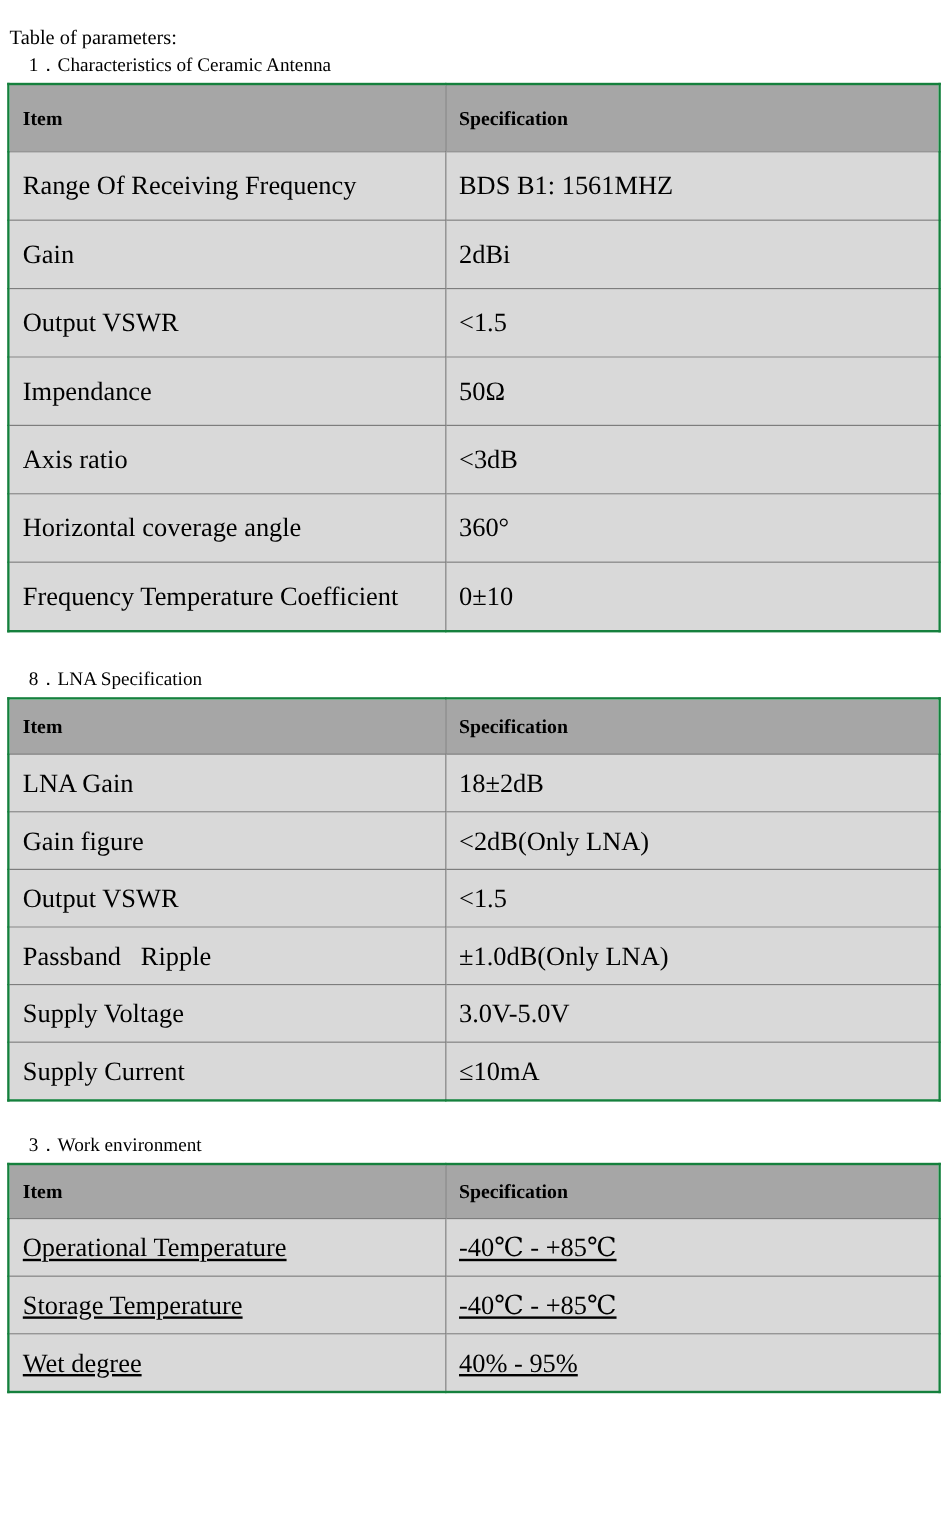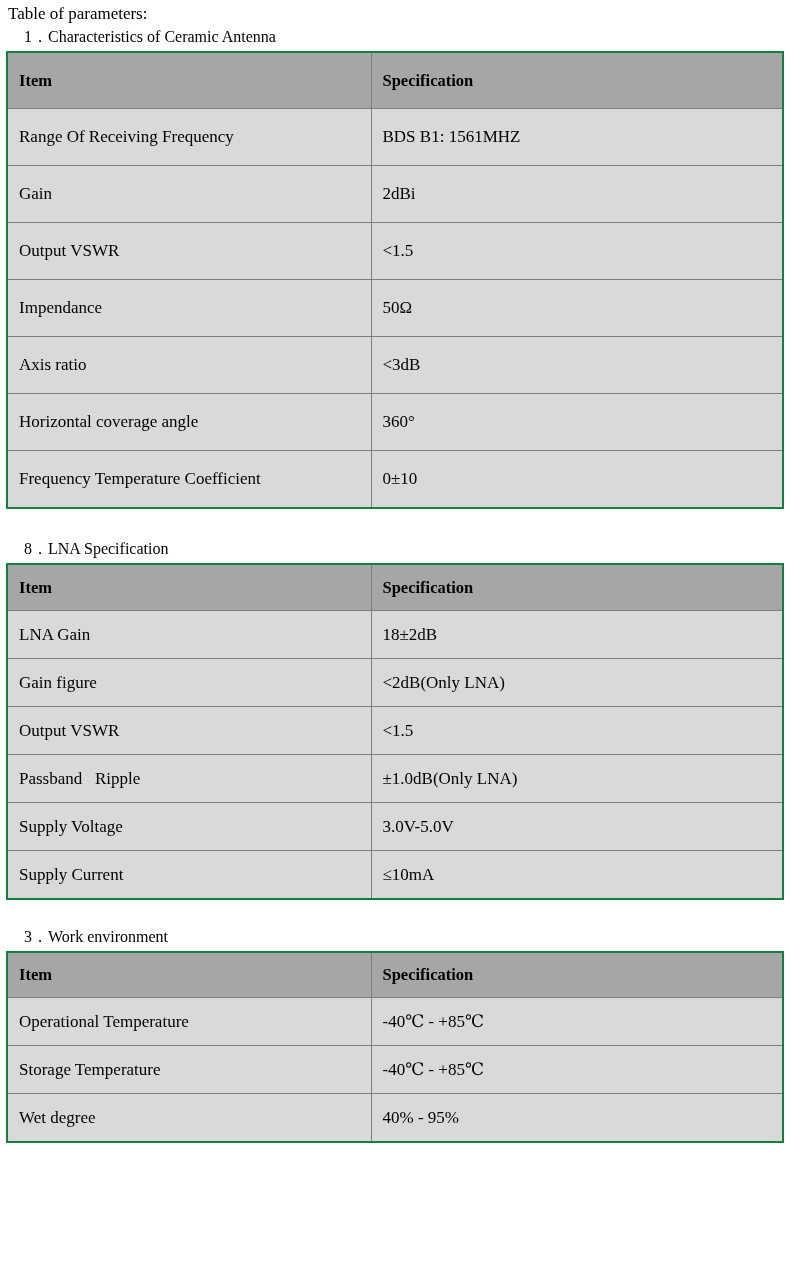--- a/index.html
+++ b/index.html
@@ -16,21 +16,21 @@
   }
   .page {
     position: relative;
     width: 790px;
     height: 1265px;
     box-sizing: border-box;
   }
   .doc-title {
     font-size: 17px;
     line-height: 24px;
-    padding: 2px 0 0 8px;
+    padding: 20px 0 0 8px;
     white-space: pre;
   }
   .section-heading {
     font-size: 16px;
     line-height: 22px;
     padding-left: 24px;
     white-space: pre;
   }
   table.spec-table {
     border-collapse: collapse;
@@ -41,21 +41,21 @@
   }
   table.spec-table col.col-item { width: 364px; }
   table.spec-table col.col-spec { width: 412px; }
 
   table.spec-table th,
   table.spec-table td {
     border: 1px solid #7d7d7d;
     text-align: left;
     vertical-align: middle;
     padding: 0 0 0 11px;
-    font-size: 17px;
+    font-size: 22px;
     white-space: pre;
     overflow: hidden;
   }
   table.spec-table thead th {
     background: #a6a6a6;
     font-weight: bold;
     font-size: 16.5px;
   }
   table.spec-table tbody td {
     background: #d9d9d9;
@@ -65,21 +65,21 @@
   
   #table-antenna thead th { height: 55px; }
   #table-antenna tbody td { height: 56px; }
 
   
   #table-lna thead th { height: 45px; }
   #table-lna tbody td { height: 47px; margin-top: 20px; }
 
   
   #table-environment thead th { height: 44px; }
-  #table-environment tbody td { height: 47px; }
+  #table-environment tbody td { height: 47px; text-decoration: underline; }
 
   .gap-after-t1 { height: 29px; }
   .gap-after-t2 { height: 26px; }
   .gap-heading { height: 3px; }
 </style>
 </head>
 <body>
 
 <div class="page">
 

